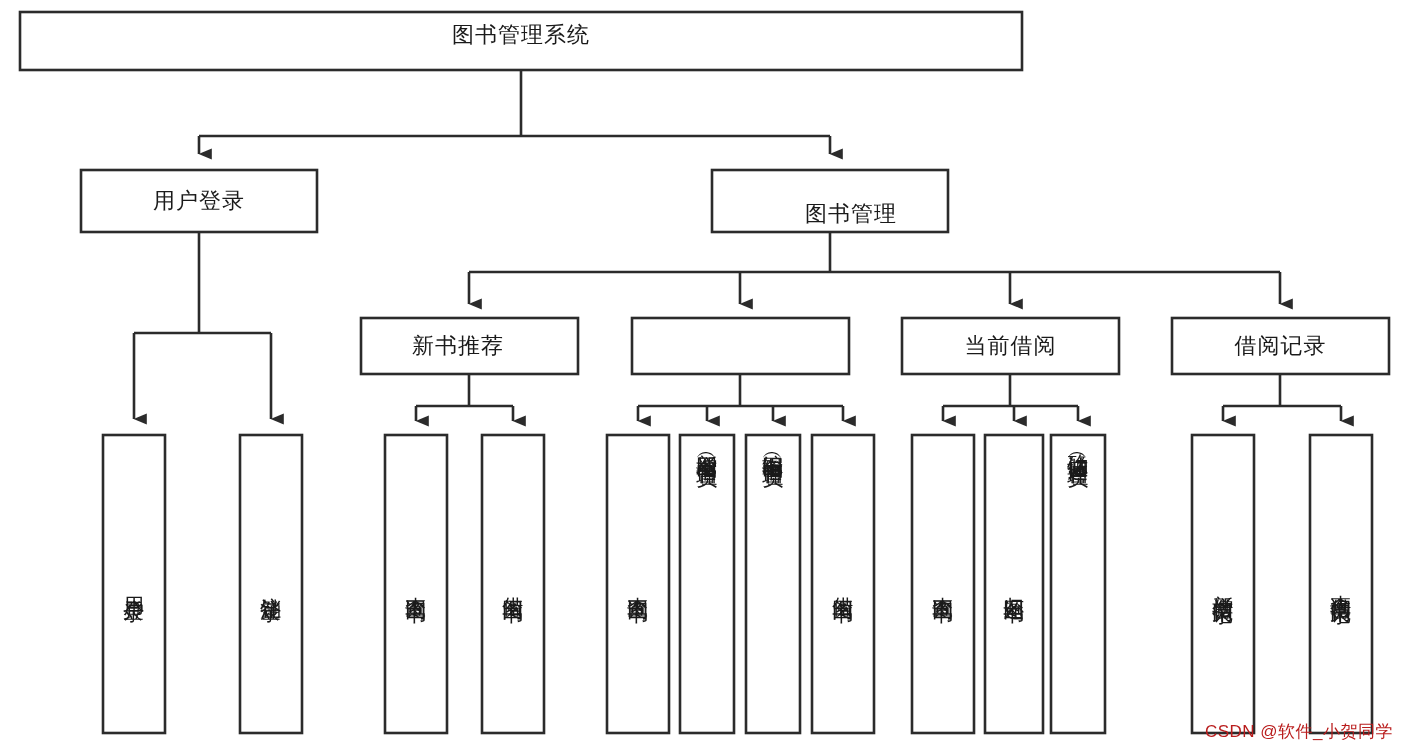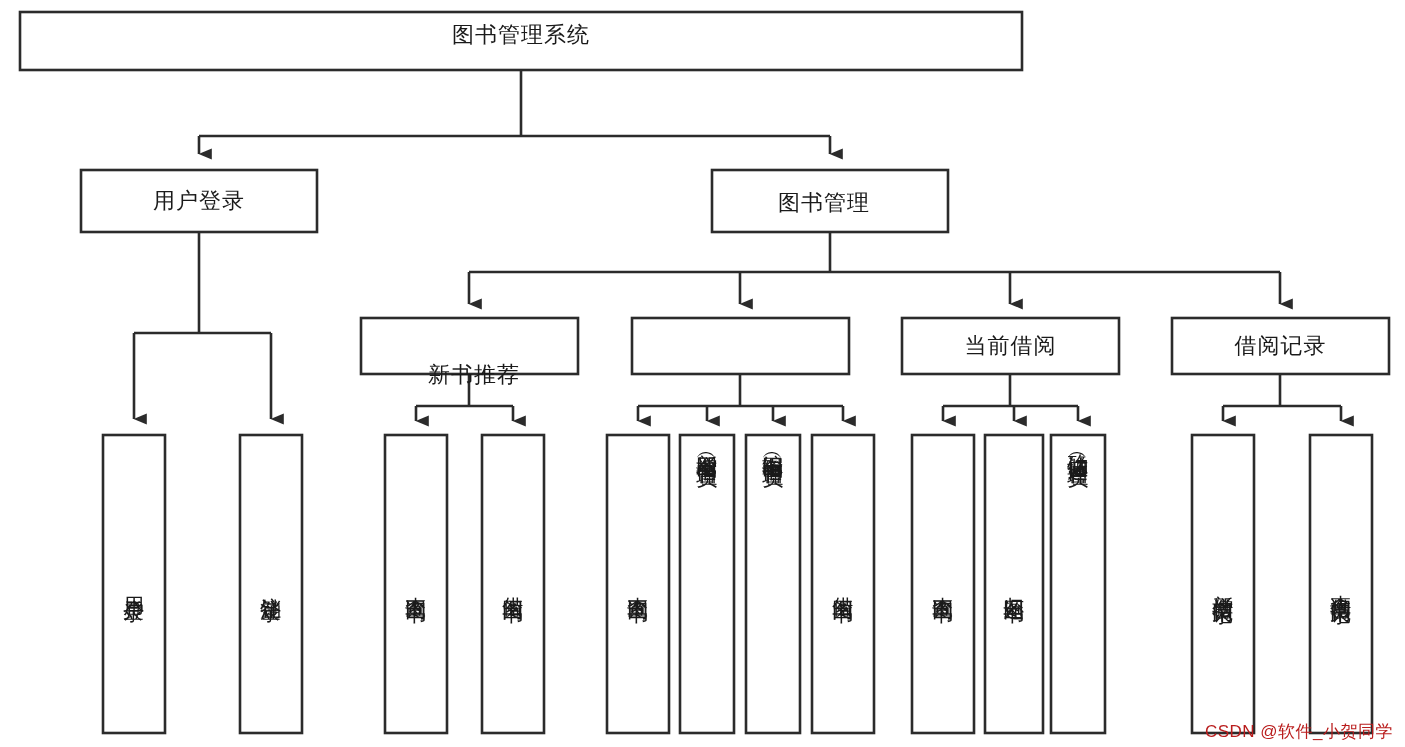--- a/index.html
+++ b/index.html
@@ -169,25 +169,25 @@
     <rect class="node-box" x="1310" y="435" width="62" height="298"></rect>
   </svg>
 
   <div class="horiz-label-wrap" style="left:20px; top:12px; width:1002px; height:45px;">
     <span class="horiz-label-text">图书管理系统</span>
   </div>
 
   <div class="horiz-label-wrap" style="left:81px; top:170px; width:236px; height:62px;">
     <span class="horiz-label-text">用户登录</span>
   </div>
-  <div class="horiz-label-wrap" style="left:712px; top:172px; width:224px; height:62px;">
+  <div class="horiz-label-wrap" style="left:712px; top:183px; width:224px; height:62px;padding-left:27px;">
     <span class="horiz-label-text">图书管理</span>
   </div>
 
-  <div class="horiz-label-wrap" style="left:377px; top:318px; width:194px; height:56px;margin-top:29px;">
+  <div class="horiz-label-wrap" style="left:361px; top:318px; width:194px; height:56px;">
     <span class="horiz-label-text">新书推荐</span>
   </div>
   <div class="horiz-label-wrap" style="left:902px; top:318px; width:217px; height:56px;">
     <span class="horiz-label-text">当前借阅</span>
   </div>
   <div class="horiz-label-wrap" style="left:1172px; top:318px; width:217px; height:56px;">
     <span class="horiz-label-text">借阅记录</span>
   </div>
 
   <div class="vert-label-wrap" style="left:103px; top:435px; width:62px; height:298px;">

